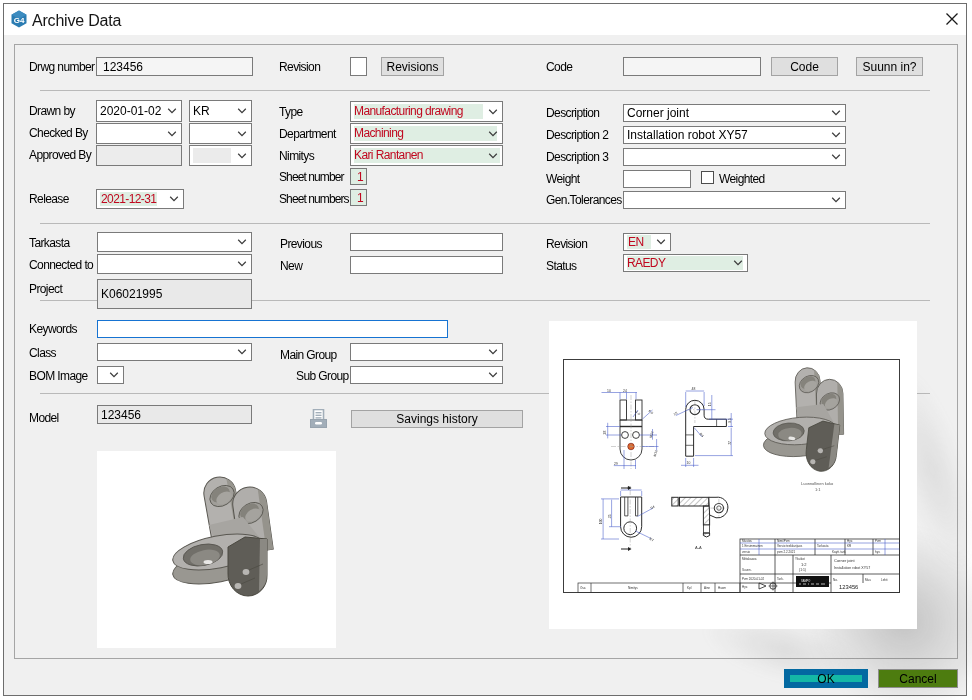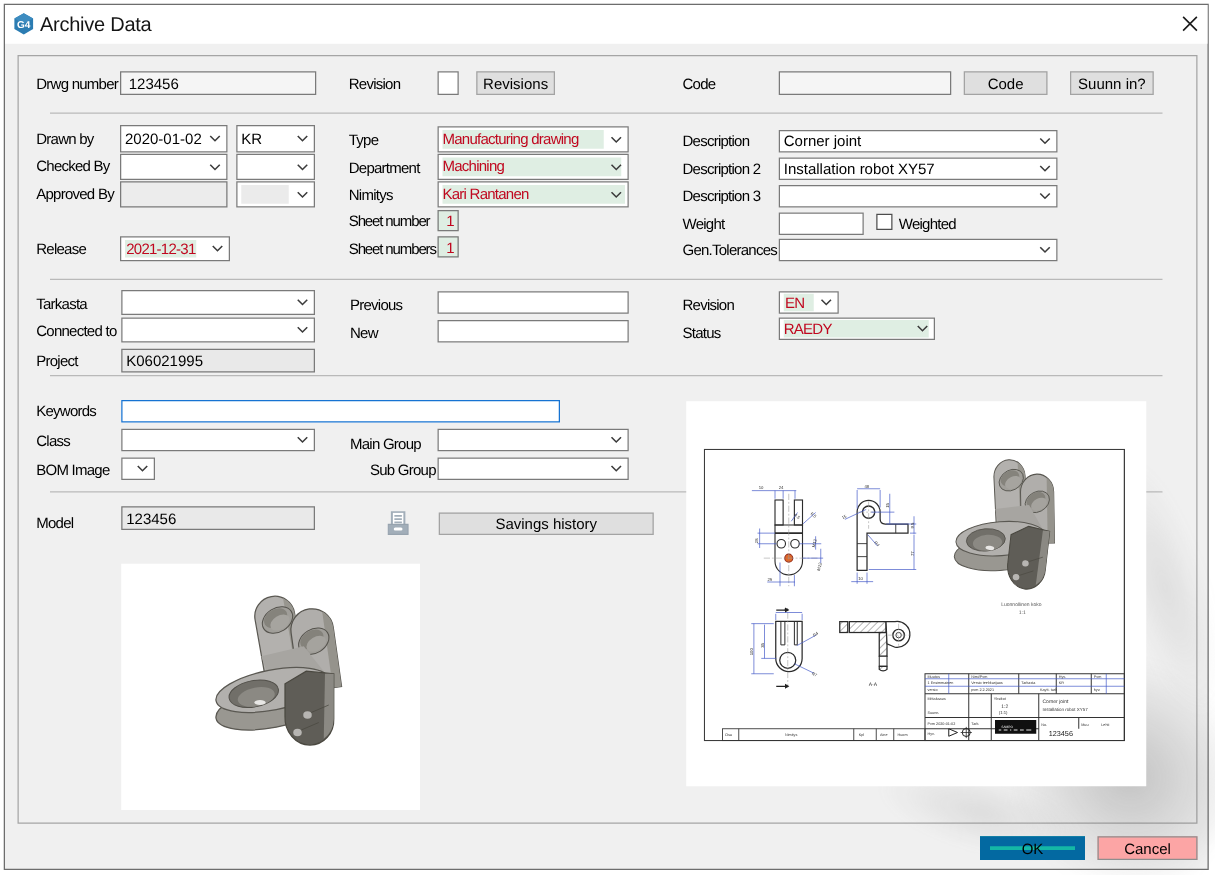--- a/index.html
+++ b/index.html
@@ -151,21 +151,21 @@
 <div class="cb" style="left:97px;top:232px;width:155px;height:20px">
   <svg class="ch" width="10" height="6" viewBox="0 0 10 6">
       <path d="M1.2 0.8 L5 4.6 L8.8 0.8" stroke="#3c3c3c" stroke-width="1.25" fill="none"></path>
     </svg>
   </div>
 <div class="cb" style="left:97px;top:254px;width:155px;height:20px">
   <svg class="ch" width="10" height="6" viewBox="0 0 10 6">
       <path d="M1.2 0.8 L5 4.6 L8.8 0.8" stroke="#3c3c3c" stroke-width="1.25" fill="none"></path>
     </svg>
   </div>
-<div class="in" style="left:97px;top:279px;width:155px;height:19px;background:#e9e9e9">K06021995</div>
+<div class="in" style="left:97px;top:279px;width:155px;height:30px;background:#e9e9e9">K06021995</div>
 <div class="lb" style="left:280px;top:237px">Previous</div>
 <div class="lb" style="left:280px;top:259px">New</div>
 <div class="in" style="left:350px;top:233px;width:153px;height:18px"></div>
 <div class="in" style="left:350px;top:256px;width:153px;height:18px"></div>
 <div class="lb" style="left:546px;top:237px">Revision</div>
 <div class="lb" style="left:546px;top:259px">Status</div>
 <div class="cb" style="left:623px;top:233px;width:48px;height:18px">
     <span class="grn" style="padding:0 1px;width:22px;height:14px;line-height:14px">EN</span>
   <svg class="ch" width="10" height="6" viewBox="0 0 10 6">
       <path d="M1.2 0.8 L5 4.6 L8.8 0.8" stroke="#3c3c3c" stroke-width="1.25" fill="none"></path>
@@ -476,14 +476,14 @@
   </g>
   <g font-size="3" fill="#333">
     <text x="17" y="230">Osa</text>
       <text x="65" y="230">Nimitys</text>
       <text x="124" y="230">Kpl</text>
       <text x="141" y="230">Aine</text>
       <text x="155" y="230">Huom</text>
   </g>
 </svg>
 
-<div class="bt" style="left:784px;top:669px;width:84px;height:19px;border:8px solid #0369a1;background:#14b8a6">OK</div>
-<div class="bt" style="left:878px;top:669px;width:80px;height:19px;border-color:#8e8e8e;background:#fca5a5">Cancel</div>
+<div class="bt" style="left:784px;top:669px;width:84px;height:19px;border:6px solid #0369a1;background:#14b8a6">OK</div>
+<div class="bt" style="left:878px;top:669px;width:80px;height:19px;border-color:#8e8e8e;background:#4d7c0f">Cancel</div>
 
 </body></html>

